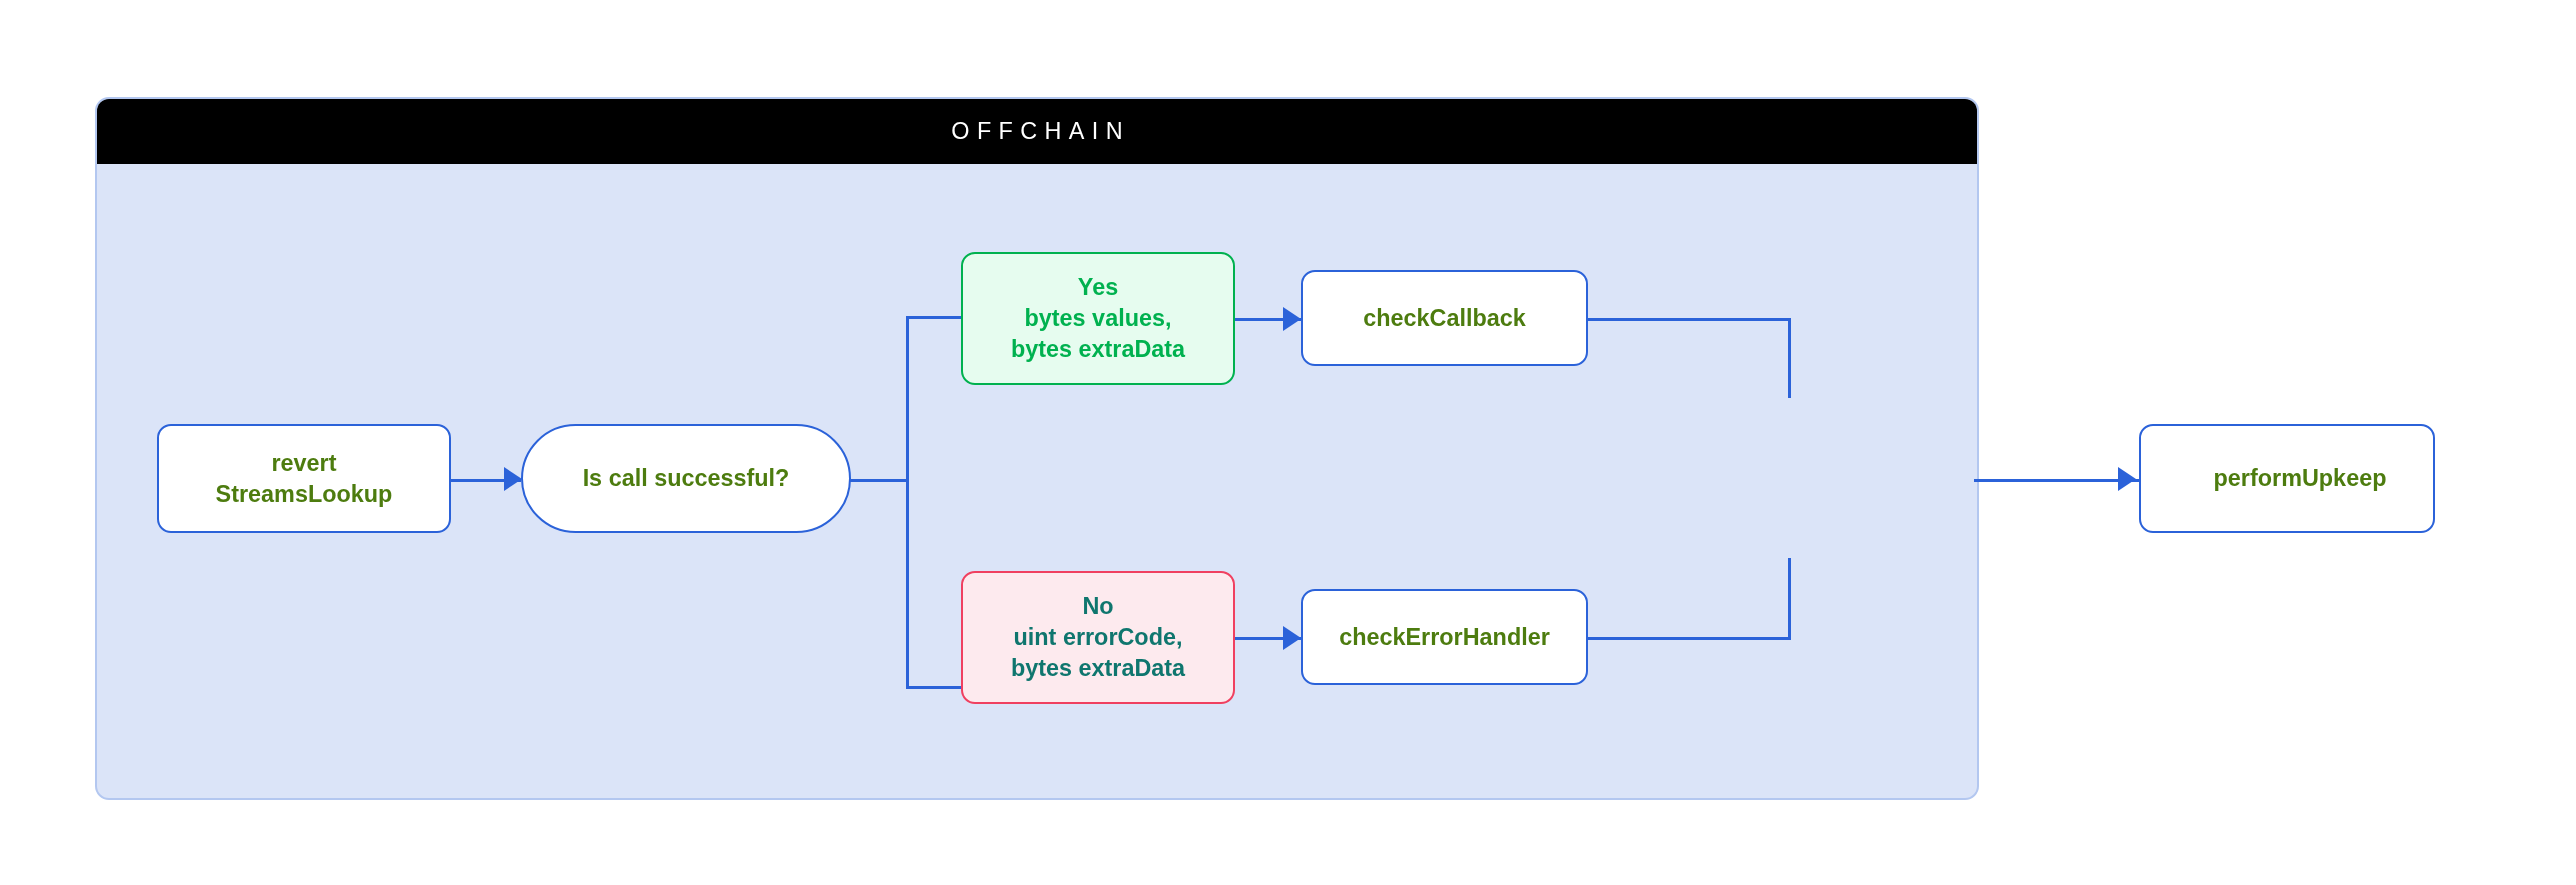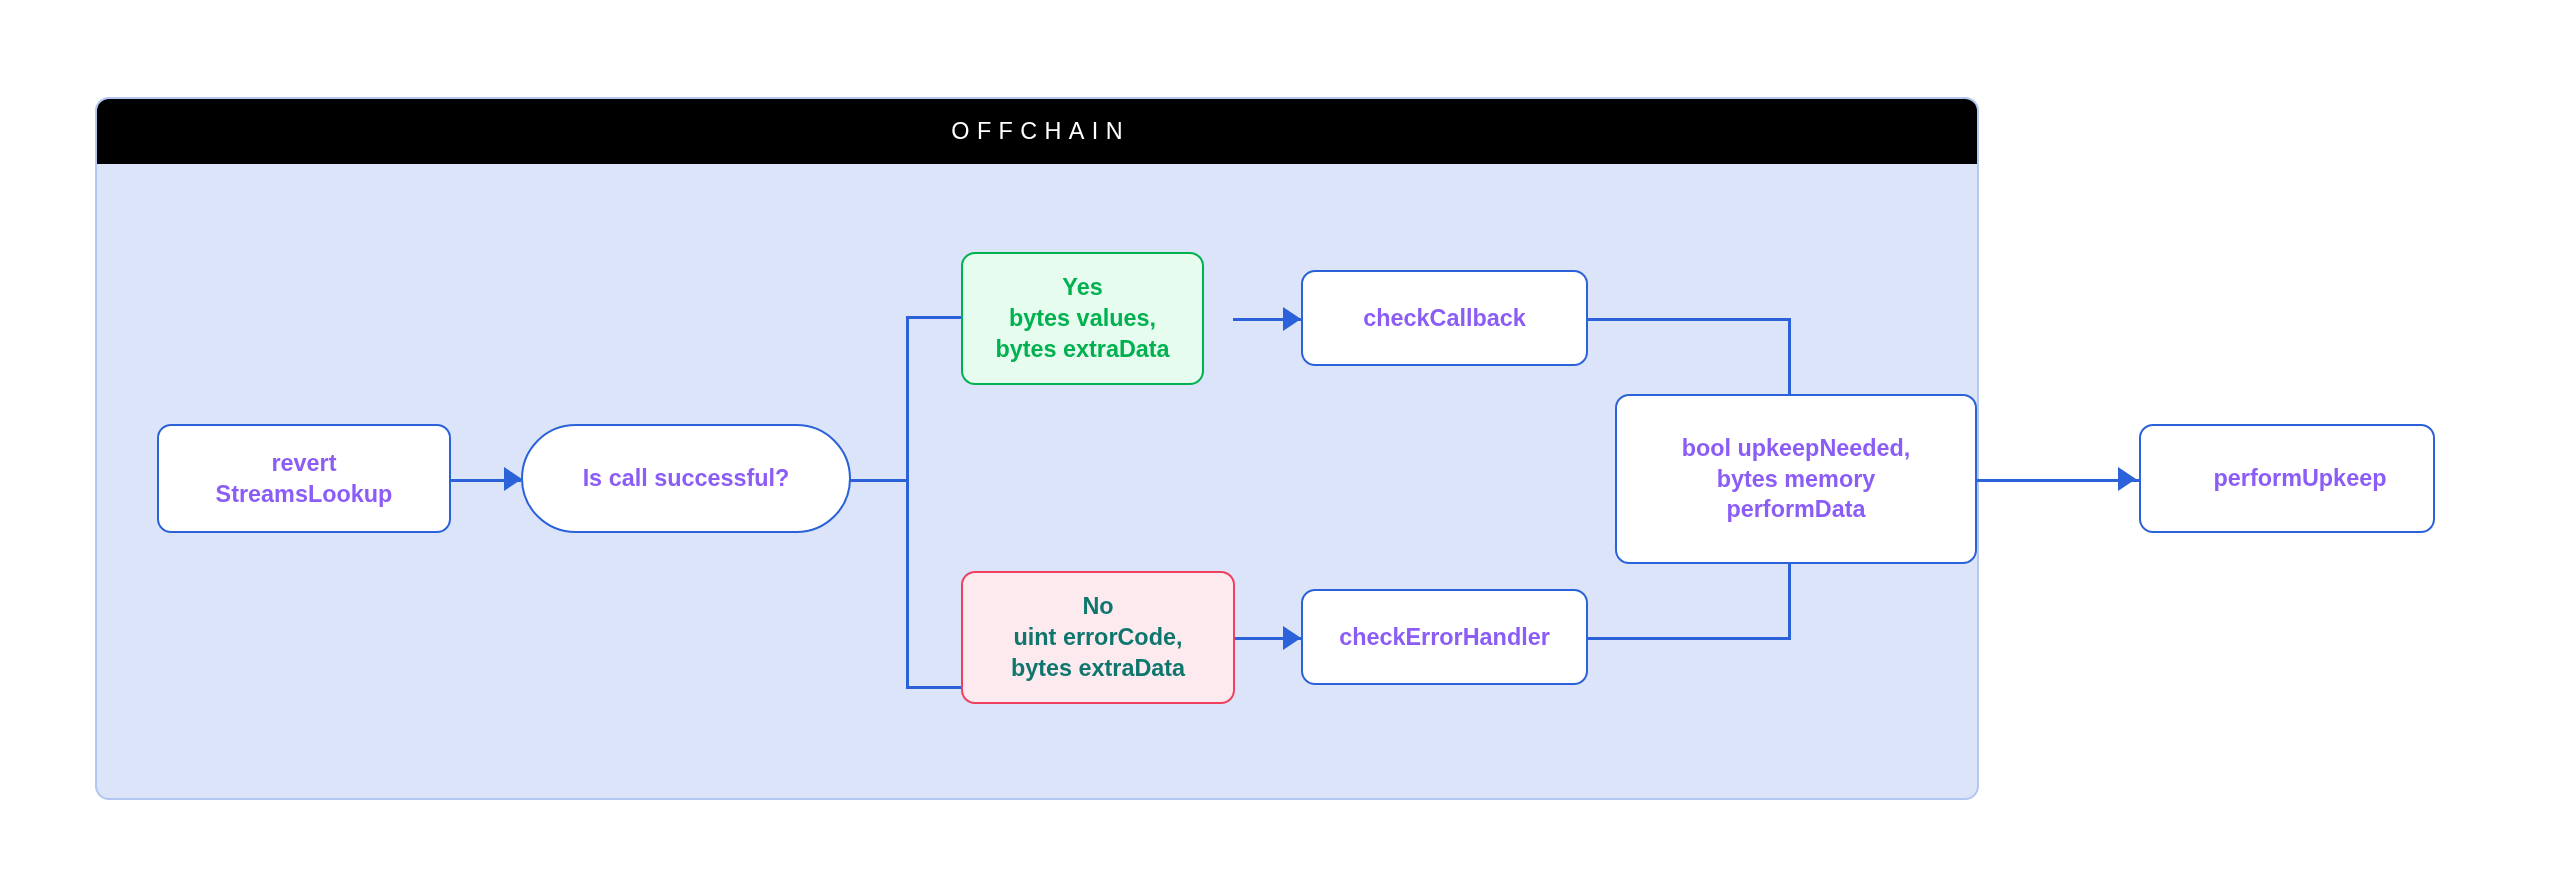--- a/index.html
+++ b/index.html
@@ -64,21 +64,21 @@
   .node {
     position: absolute;
     box-sizing: border-box;
     display: flex;
     align-items: center;
     justify-content: center;
     text-align: center;
     background: #ffffff;
     border: 2.7px solid #2b62d9;
     border-radius: 14px;
-    color: #8b5cf6;
+    color: #4d7c0f;
     font-weight: bold;
     font-size: 23.4px;
     line-height: 1.32;
     z-index: 6;
   }
   .node.pill {
     border-radius: 106px;
   }
   .node.green {
     background: #e6fcef;
@@ -152,21 +152,21 @@
     </div>
   </div>
 
   <div class="node" style="left:157px; top:424px; width:294px; height:109px;">
     <div>
       <span class="node-label">revert</span>
       <span class="node-label">StreamsLookup</span>
     </div>
   </div>
 
-  <div class="node green" style="left:961px; top:252px; width:243px; height:133px;justify-content:center;">
+  <div class="node green" style="left:961px; top:252px; width:274px; height:133px;justify-content:center;">
     <div>
       <span class="node-label">Yes</span>
       <span class="node-label">bytes values,</span>
       <span class="node-label">bytes extraData</span>
     </div>
   </div>
 
   <div class="node red" style="left:961px; top:571px; width:274px; height:133px;">
     <div>
       <span class="node-label">No</span>
@@ -180,27 +180,20 @@
       <span class="node-label">checkCallback</span>
     </div>
   </div>
 
   <div class="node" style="left:1301px; top:589px; width:287px; height:96px;">
     <div>
       <span class="node-label">checkErrorHandler</span>
     </div>
   </div>
 
-  <div class="node" style="left:1615px; top:394px; width:362px; height:170px;">
-    <div>
-      <span class="node-label">bool upkeepNeeded,</span>
-      <span class="node-label">bytes memory</span>
-      <span class="node-label">performData</span>
-    </div>
-  </div>
 
   <div class="node" style="left:2139px; top:424px; width:296px; height:109px;padding-left:26px;">
     <div>
       <span class="node-label">performUpkeep</span>
     </div>
   </div>
 
 </div>
 
 

